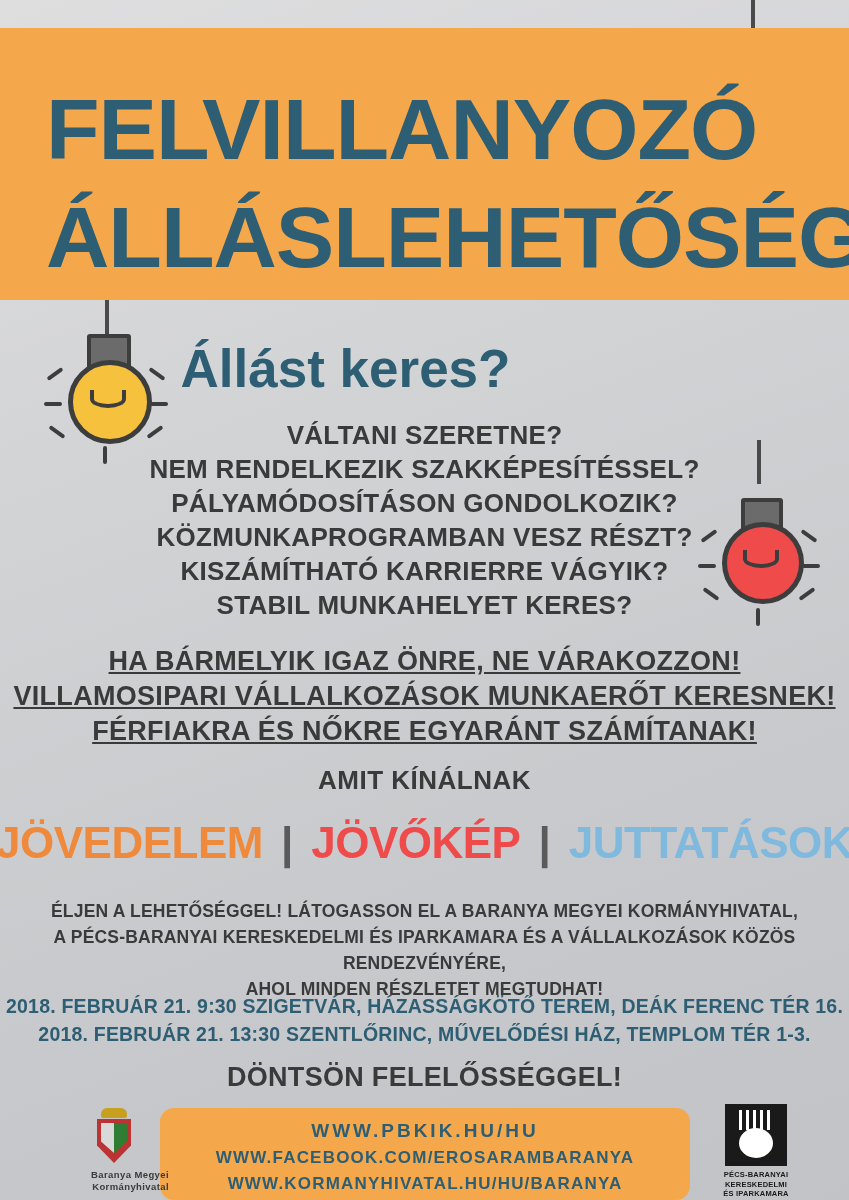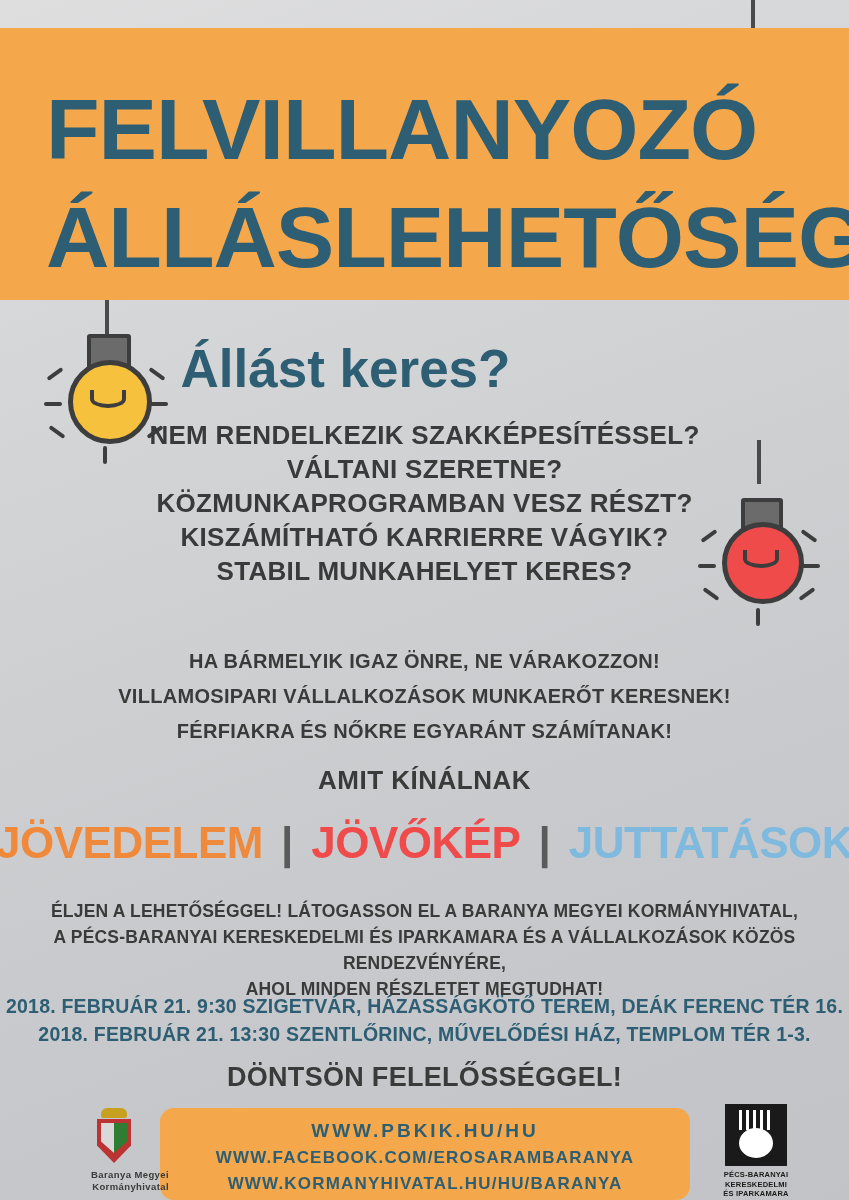--- a/index.html
+++ b/index.html
@@ -70,22 +70,23 @@
     position:absolute;left:0;top:418px;width:849px;text-align:center;
   }
   .qlist div{
     font-size:26px;font-weight:bold;color:#3a3a3a;line-height:34px;
     letter-spacing:0.3px;
   }
   .callout{
     position:absolute;left:0;top:644px;width:849px;text-align:center;
   }
   .callout div{
-    font-size:20px;font-weight:bold;color:#3a3a3a;line-height:35px;
+    font-size:27px;font-weight:bold;color:#3a3a3a;line-height:35px;
     letter-spacing:0.3px;
+    text-decoration:underline;
   }
   .offer-label{
     position:absolute;left:0;top:765px;width:849px;text-align:center;
     font-size:26px;font-weight:bold;color:#3a3a3a;letter-spacing:0.5px;
   }
   .offer-row{
     position:absolute;left:0;top:818px;width:849px;
     display:flex;align-items:center;justify-content:center;gap:18px;
   }
   .offer-row span.word{
@@ -213,22 +214,23 @@
     <div class="ray" style="left:2px;top:112px;width:18px;height:4px;transform:rotate(35deg);"></div>
     <div class="ray" style="left:100px;top:54px;width:18px;height:4px;transform:rotate(35deg);"></div>
     <div class="ray" style="left:102px;top:84px;width:18px;height:4px;"></div>
     <div class="ray" style="left:98px;top:112px;width:18px;height:4px;transform:rotate(-35deg);"></div>
     <div class="ray" style="left:56px;top:128px;width:4px;height:18px;"></div>
   </div>
 
   <div class="q-title">Állást keres?</div>
 
   <div class="qlist">
+    <div>VÁLTANI SZERETNE?</div>
     <div>NEM RENDELKEZIK SZAKKÉPESÍTÉSSEL?</div>
-    <div>VÁLTANI SZERETNE?</div>
+    <div>PÁLYAMÓDOSÍTÁSON GONDOLKOZIK?</div>
     <div>KÖZMUNKAPROGRAMBAN VESZ RÉSZT?</div>
     <div>KISZÁMÍTHATÓ KARRIERRE VÁGYIK?</div>
     <div>STABIL MUNKAHELYET KERES?</div>
   </div>
 
   <div class="callout">
     <div>HA BÁRMELYIK IGAZ ÖNRE, NE VÁRAKOZZON!</div>
     <div>VILLAMOSIPARI VÁLLALKOZÁSOK MUNKAERŐT KERESNEK!</div>
     <div>FÉRFIAKRA ÉS NŐKRE EGYARÁNT SZÁMÍTANAK!</div>
   </div>

